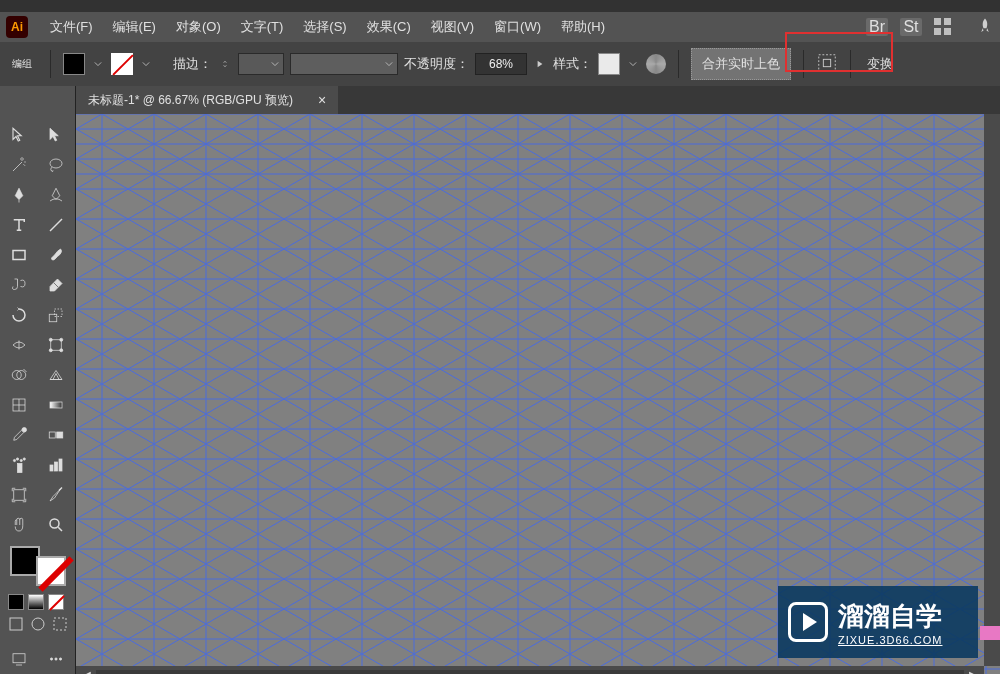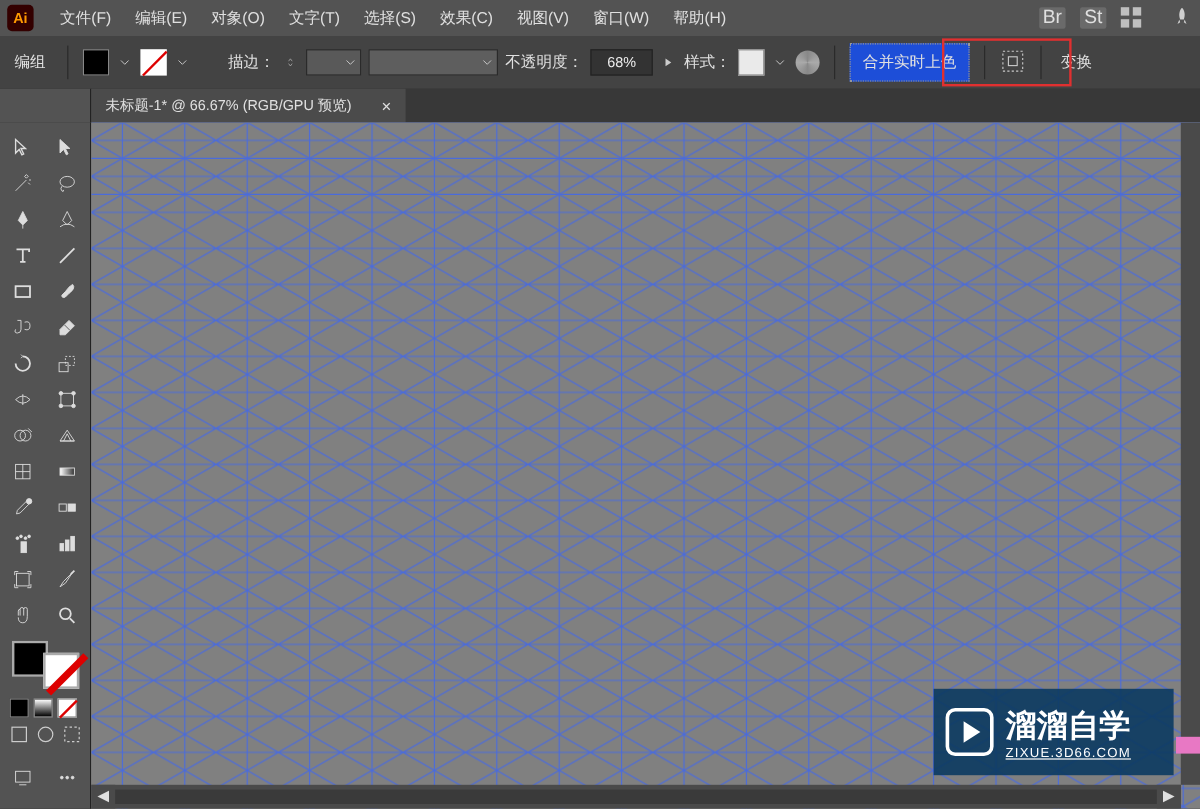--- a/index.html
+++ b/index.html
@@ -1,45 +1,45 @@
 <!DOCTYPE html>
 <html><head>
 <meta charset="utf-8">
 <style>
   * { box-sizing: border-box; margin: 0; padding: 0; font-family: "Microsoft YaHei", sans-serif; }
   body { width: 1000px; height: 674px; background: #323232; color: #e0e0e0; overflow: hidden; position: relative; }
   
   
-  .menubar { height: 30px; background: #535353; display: flex; align-items: center; padding: 0 6px; font-size: 13px; }
+  .menubar { height: 30px; background: #535353; display: flex; align-items: center; padding: 0 6px; font-size: 13px; margin-top: 12px; }
   .app-icon { width: 22px; height: 22px; background: #330000; color: #ff9a00; border-radius: 4px; display: flex; align-items: center; justify-content: center; font-weight: bold; font-size: 12px; margin-right: 12px; }
   .menu-item { padding: 0 10px; cursor: pointer; }
   .menubar-right { margin-left: auto; display: flex; align-items: center; gap: 12px; }
   .br-badge,.st-badge { width: 22px; height: 18px; background: #6a6a6a; display: inline-flex; align-items: center; justify-content: center; font-size: 16px; border-radius: 2px; }
   .grid2x2 { width:18px; height:18px; display:inline-block; position:relative; }
   .grid2x2::before,.grid2x2::after { content:""; position:absolute; background:#bfbfbf; }
   .grid2x2::before { width:7px; height:7px; left:0; top:0; box-shadow: 10px 0 #bfbfbf, 0 10px #bfbfbf, 10px 10px #bfbfbf; }
   .rocket { width:18px; height:18px; }
   
   
   .controlbar { height: 44px; background: #434343; display: flex; align-items: center; padding: 0 6px; font-size: 13px; gap: 6px; }
-  .group-label { font-size:13px; padding:0 6px; }
+  .group-label { font-size:10px; padding:0 6px; }
   .divider { width:1px; height:28px; background:#2a2a2a; margin:0 6px; }
   .swatch-black { width:22px; height:22px; background:#000; border:1px solid #888; }
   .dd-arrow { width:14px; height:22px; display:flex; align-items:center; justify-content:center; }
   .dd-arrow svg { width:8px; height:8px; }
   .swatch-nostroke { width:22px; height:22px; background:#fff; position:relative; }
   .swatch-nostroke::after { content:""; position:absolute; left:-2px; top:50%; width:28px; height:2px; background:#d00; transform:rotate(-45deg); }
-  .stroke-label { margin-left:25px; }
+  .stroke-label { margin-left:14px; }
   .wide-dd { width:46px; height:22px; background:#595959; border:1px solid #2a2a2a; display:flex; align-items:center; justify-content:flex-end; padding-right:4px; }
   .wide-dd2 { width:108px; height:22px; background:#5e5e5e; border:1px solid #2a2a2a; display:flex; align-items:center; justify-content:flex-end; padding-right:4px; }
   .op-input { width:52px; height:22px; background:#333; border:1px solid #222; color:#eee; text-align:center; font-size:12px; display:flex; align-items:center; justify-content:center; }
   .arrow-r { width:14px; height:22px; display:flex; align-items:center; justify-content:center; }
   .swatch-white { width:22px; height:22px; background:#eaeaea; border:1px solid #888; }
   .wheel { width:20px;height:20px; border-radius:50%; background: conic-gradient(#888,#aaa,#888,#aaa,#888); }
-  .merge-btn { width:100px; height:32px; background:#1d4ed8; border:1px dotted #999; display:flex; align-items:center; justify-content:center; font-size:13px; position:relative; }
+  .merge-btn { width:100px; height:32px; background:#737373; border:1px dotted #999; display:flex; align-items:center; justify-content:center; font-size:13px; position:relative; }
   .highlight-box { position:absolute; border:2px solid #e03030; pointer-events:none; }
   .crop-ic { width:22px; height:22px; }
   .transform-label { margin-left:4px; }
   
   
   .tabbar { height:28px; background:#383838; display:flex; align-items:center; }
   .tabbar-left { width:76px; background:#535353; height:100%; border-right:1px solid #222; }
   .doc-tab { height:100%; background:#4b4b4b; display:flex; align-items:center; padding:0 12px; font-size:12px; gap:25px; }
   .tab-close { font-size:14px; cursor:pointer; }
   

